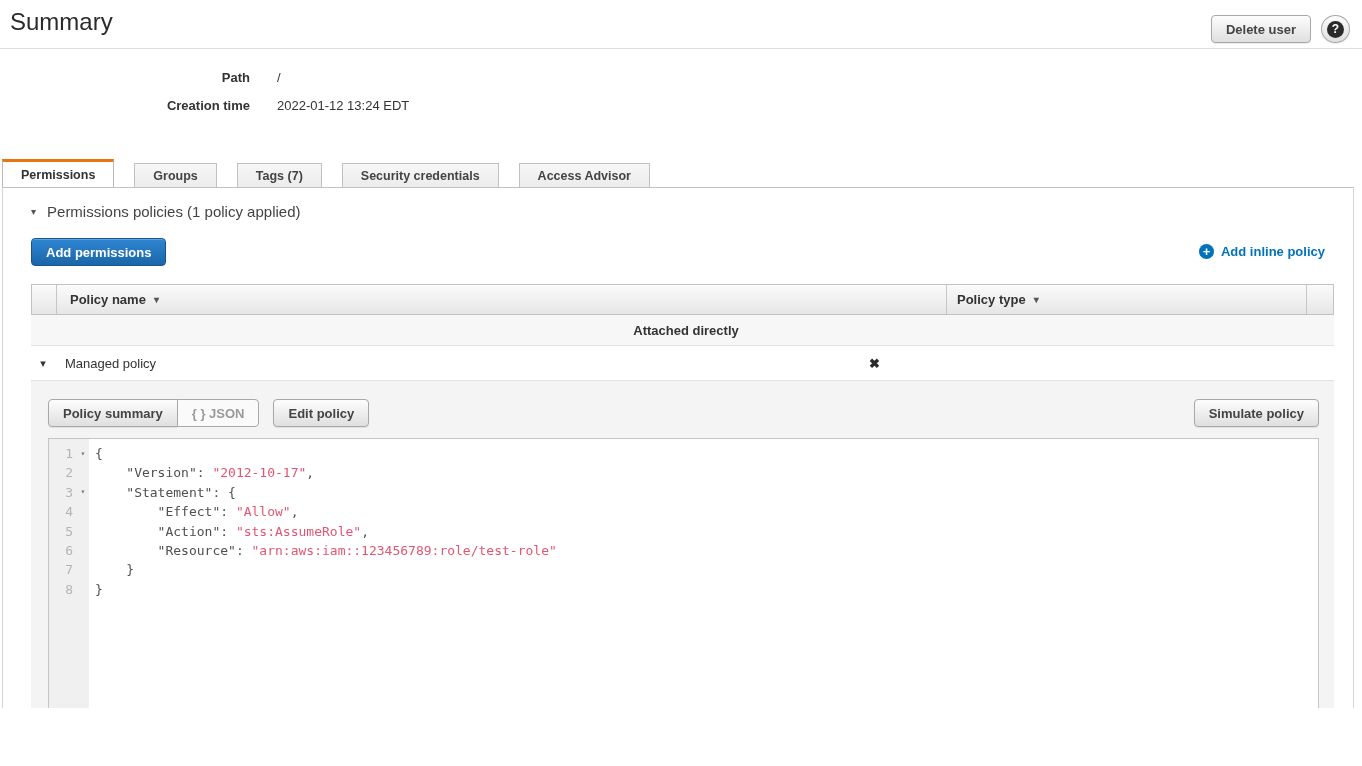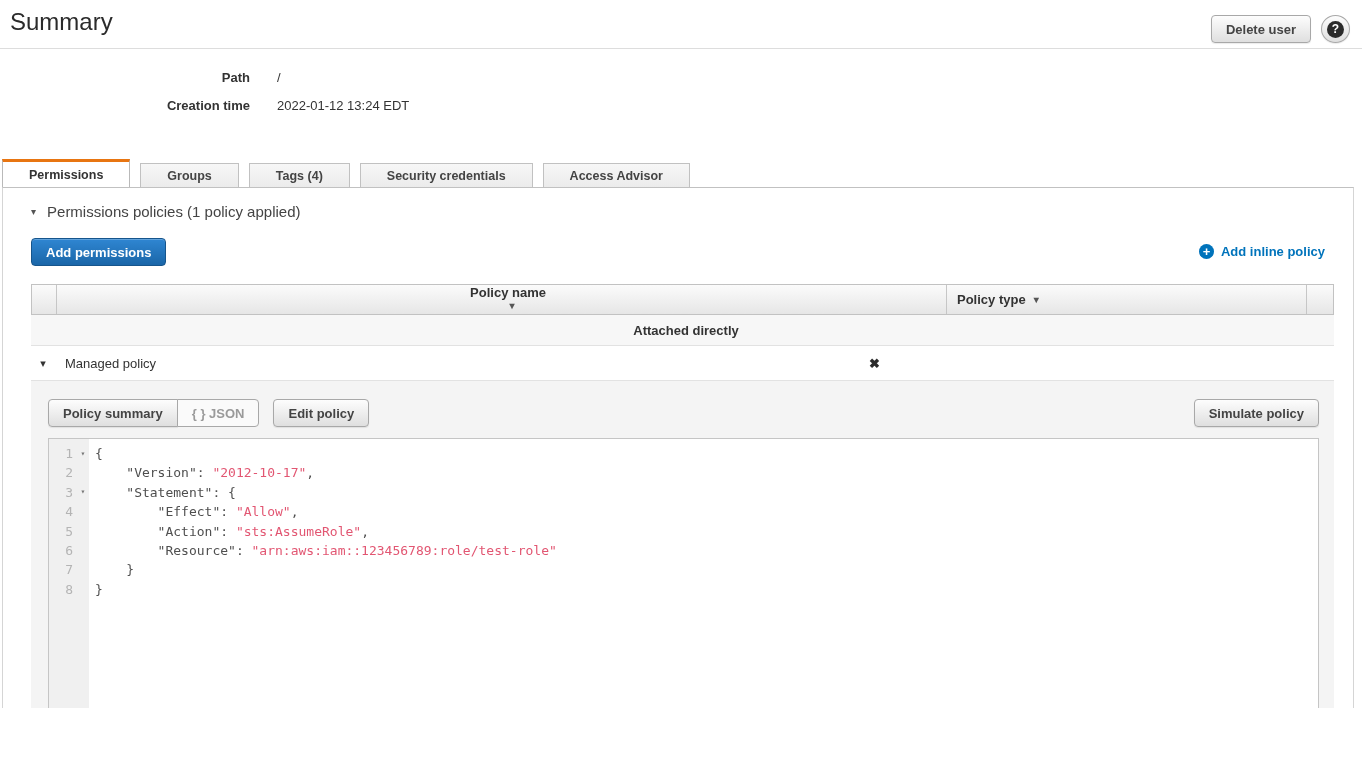--- a/index.html
+++ b/index.html
@@ -29,21 +29,21 @@
   .info-fields { position:absolute; left:0; top:63px; }
   .info-row { display:flex; align-items:center; height:28px; font-size:13px; }
   .info-label { width:250px; text-align:right; font-weight:bold; color:#333; }
   .info-value { margin-left:27px; color:#333; display:flex; align-items:center; gap:9px; }
   .copy-icon { display:inline-block; cursor:pointer; position:relative; width:15px; height:16px; }
   .copy-icon svg { display:block; }
 
   
   .tabs-row { position:absolute; left:2px; top:159px; width:1352px; height:28px; display:flex; align-items:flex-end; z-index:3; }
   .tab {
-    height:24px; display:inline-flex; align-items:center; padding:0 26px; margin-right:10px;
+    height:24px; display:inline-flex; align-items:center; padding:0 18px; margin-right:20px;
     font-size:12.5px; font-weight:bold; color:#444; cursor:pointer;
     background:linear-gradient(#f7f7f7,#ebebeb); border:1px solid #c1c1c1; border-bottom:none;
   }
   .tab.active {
     height:28px; background:#fff; border:1px solid #b9b9b9; border-bottom:none;
     border-top:3px solid #e87511; color:#333; position:relative; z-index:4;
   }
 
   
   .panel {
@@ -67,21 +67,21 @@
 
   
   .policy-table { position:absolute; left:28px; top:96px; width:1303px; font-size:13px; }
   .thead {
     display:flex; height:31px; background:linear-gradient(#fbfbfb,#e6e6e6);
     border:1px solid #c2c2c2;
   }
   .th { display:flex; align-items:center; font-weight:bold; color:#333; cursor:pointer; }
   .th .sort-arrow { margin-left:8px; font-size:10px; color:#555; }
   .col-exp { width:24px; }
-  .col-name { width:890px; border-left:1px solid #c6c6c6; padding-left:13px;flex-direction:column; }
+  .col-name { width:890px; border-left:1px solid #c6c6c6; padding-left:13px; }
   .col-type { width:360px; border-left:1px solid #c6c6c6; padding-left:10px; }
   .col-act  { flex:1; border-left:1px solid #c6c6c6; }
   .group-row {
     height:31px; display:flex; align-items:center; padding-left:7px;
     background:#f7f7f7; font-weight:bold; color:#333; border-bottom:1px solid #e2e2e2;justify-content:center;
   }
   .policy-row { height:35px; display:flex; align-items:center; background:#fff; border-bottom:1px solid #e2e2e2; }
   .cell-exp { width:24px; display:flex; justify-content:center; cursor:pointer; }
   .cell-exp .tri { color:#333; font-size:11px; }
   .cell-name { width:890px; padding-left:40px; }
@@ -141,21 +141,21 @@
     </div>
     <div class="info-row">
       <span class="info-label">Creation time</span>
       <span class="info-value">2022-01-12 13:24 EDT</span>
     </div>
   </div>
 
   <div class="tabs-row">
     <div class="tab active">Permissions</div>
     <div class="tab">Groups</div>
-    <div class="tab">Tags (4)</div>
+    <div class="tab">Tags (7)</div>
     <div class="tab">Security credentials</div>
     <div class="tab">Access Advisor</div>
   </div>
 
   <div class="panel">
 
     <div class="section-header">
       <span class="tri">▾</span>
       <span>Permissions policies (1 policy applied)</span>
     </div>

